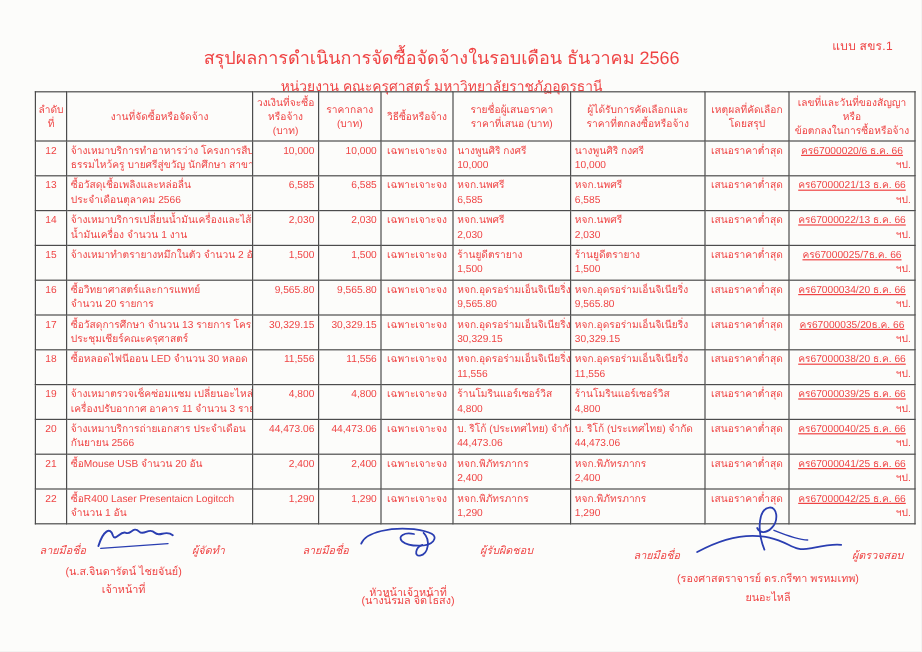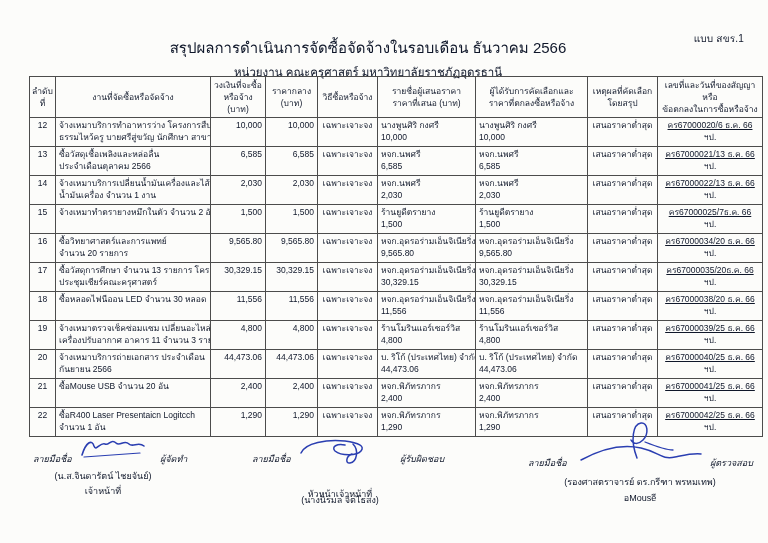--- a/index.html
+++ b/index.html
@@ -1,20 +1,20 @@
 <!DOCTYPE html>
 <html><head>
 <meta charset="utf-8">
 <style>
   * { margin:0; padding:0; box-sizing:border-box; }
   html,body { width:768px; height:543px; }
   body { background:#d8d8d8; font-family:"Liberation Sans", sans-serif; }
   .page {
     position:relative; width:768px; height:543px;
-    background:#fcfcfa; color:#0f172a; overflow:hidden;
+    background:#fcfcfa; color:#ef4444; overflow:hidden;
   }
   .form-label {
     position:absolute; top:31px; right:24px; font-size:10px; letter-spacing:.2px;
   }
   .title-block { position:absolute; top:36px; left:0; width:736px; text-align:center; }
   .title-line1 { font-size:15px; }
   .title-line2 { font-size:11.5px; margin-top:3px; }
   table.skr {
     position:absolute; left:29px; top:76px; width:733px;
     border-collapse:collapse; table-layout:fixed;
@@ -24,21 +24,21 @@
     border:1px solid #4c4c4c; vertical-align:top;
     padding:1px 3px; font-weight:normal; overflow:hidden;
   }
   table.skr thead th { text-align:center; vertical-align:middle; padding:2px 1px; height:28px; }
   td.c-no { text-align:center; }
   td.c-num { text-align:right; padding-right:4px; }
   td.c-mid { text-align:center; }
   tbody tr { height:29px; }
   .two-line div { white-space:nowrap; }
   .contract-no { text-align:center;text-decoration:underline; }
-  .contract-note { text-align:center; }
+  .contract-note { text-align:right; }
   
   .sig-area { position:absolute; left:0; top:438px; width:768px; height:100px; font-size:9px; }
   .sig-label { position:absolute; white-space:nowrap;font-style:italic; }
   .sig-svg { position:absolute; }
   .sig-name { position:absolute; white-space:nowrap; text-align:center; }
 </style>
 </head>
 <body>
 
 <div class="page">
@@ -398,16 +398,16 @@
     <span class="sig-name" style="left:290px; top:49px; width:100px;">หัวหน้าเจ้าหน้าที่</span>
 
     <span class="sig-label" style="left:528px; top:18px;">ลายมือชื่อ</span>
     <svg class="sig-svg right-signature" style="left:575px; top:-18px; color:#2a3eb1;" width="130" height="46" viewBox="0 0 130 46">
       <path d="M62,38 C55,20 58,4 66,3 C73,2 74,14 68,20 C63,25 58,24 56,20" fill="none" stroke="currentColor" stroke-width="1.5" stroke-linecap="round"></path>
       <path d="M6,40 C28,28 48,24 66,28 C84,32 86,40 100,37 C110,35 118,33 126,34" fill="none" stroke="currentColor" stroke-width="1.5" stroke-linecap="round"></path>
       <path d="M70,22 C80,26 90,30 98,30" fill="none" stroke="currentColor" stroke-width="1.3" stroke-linecap="round"></path>
     </svg>
     <span class="sig-label" style="left:710px; top:18px;">ผู้ตรวจสอบ</span>
     <span class="sig-name" style="left:545px; top:37px; width:190px;">(รองศาสตราจารย์ ดร.กรีฑา พรหมเทพ)</span>
-    <span class="sig-name" style="left:545px; top:53px; width:190px;">อMouseี</span>
+    <span class="sig-name" style="left:545px; top:53px; width:190px;">ยนอะไหลี</span>
   </div>
 
 </div>
 
 </body></html>

